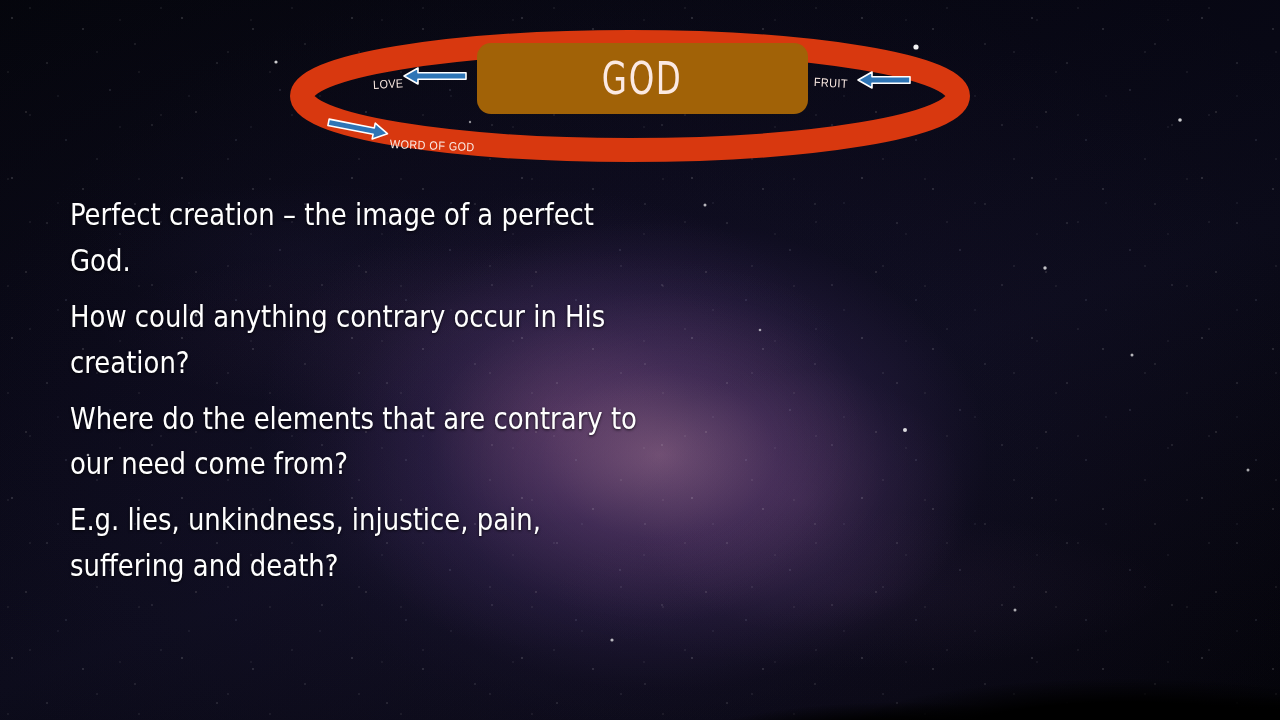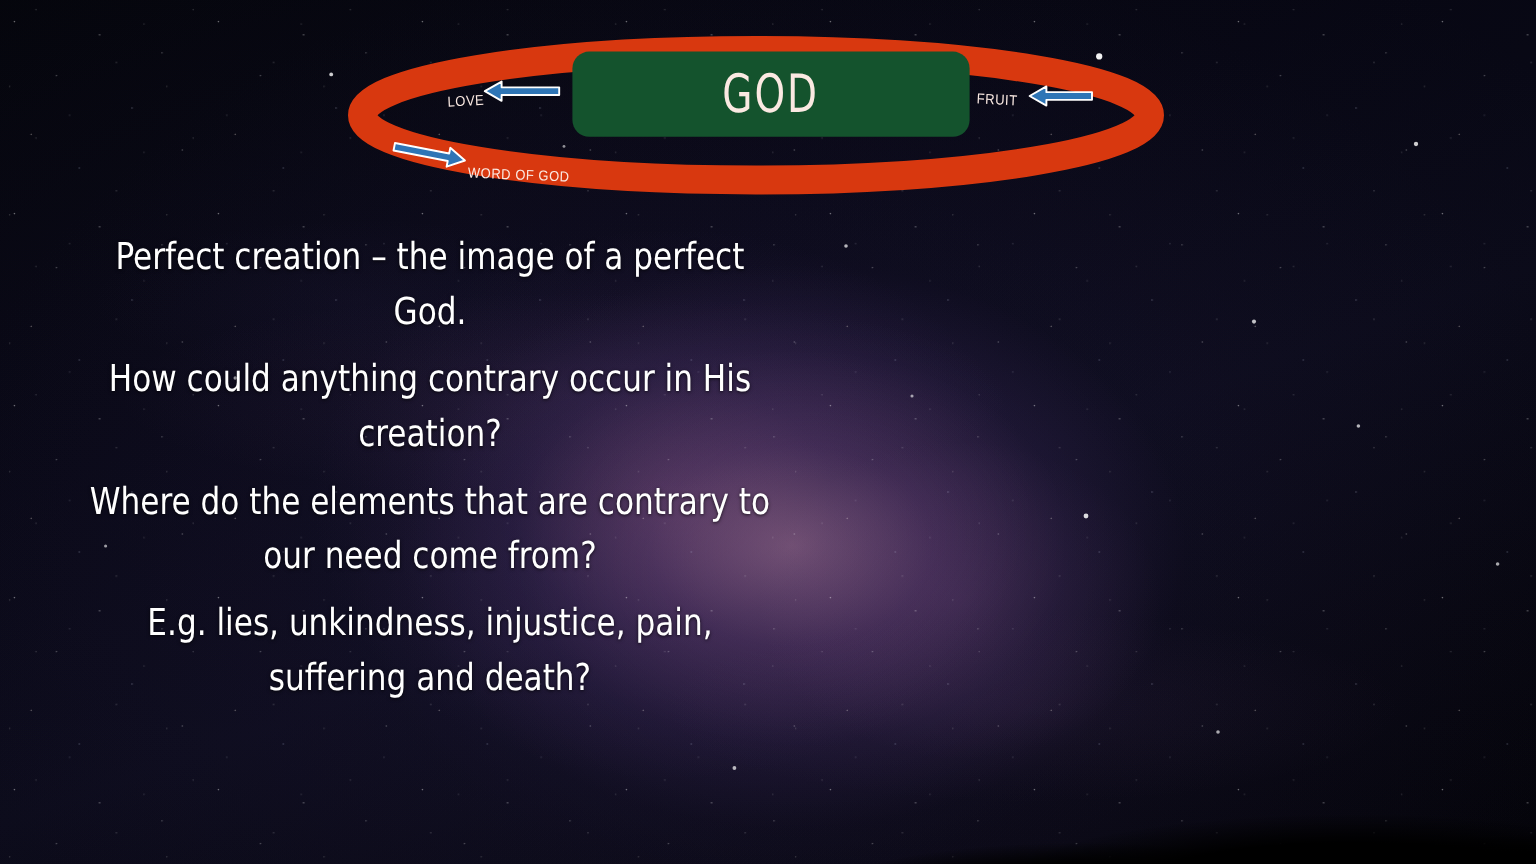--- a/index.html
+++ b/index.html
@@ -98,21 +98,21 @@
     width: 700px;
     height: 145px;
   }
 
   .god-box {
     position: absolute;
     left: 477px;
     top: 43px;
     width: 331px;
     height: 71px;
-    background: #14532d;
+    background: #a16207;
     border-radius: 14px;
     z-index: 3;
     display: flex;
     align-items: center;
     justify-content: center;
   }
   .god-label {
     color: #FBE9E2;
     font-size: 44px;
     font-weight: 400;
@@ -142,21 +142,20 @@
   #arrow-fruit { left: 856px; top: 70px; }
   #arrow-word  { left: 326px; top: 116px; }
 
   
   #body-text {
     position: absolute;
     left: 70px;
     top: 192px;
     width: 620px;
     z-index: 6;
-    text-align: center;
   }
   .para {
     color: #FFFFFF;
     font-size: 31px;
     line-height: 1.48;
     margin: 0 0 10px 0;
     font-family: "DejaVu Sans Condensed", "Liberation Sans", sans-serif;
     transform: scaleX(0.93);
     transform-origin: left top;
     text-shadow: 0 1px 3px rgba(0,0,0,0.75);

